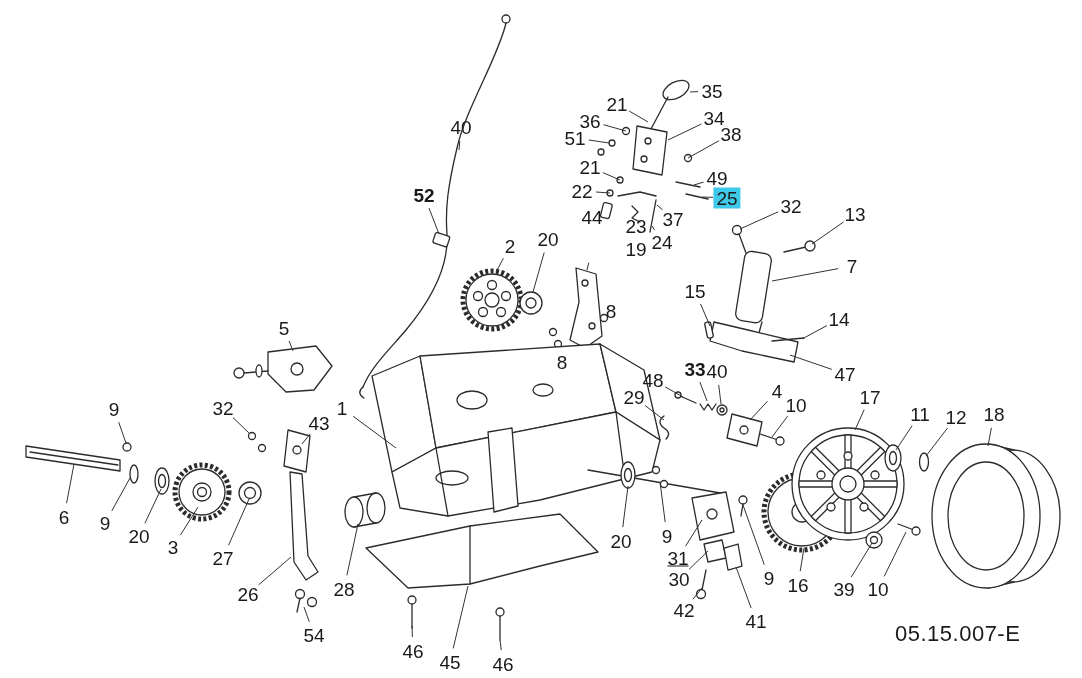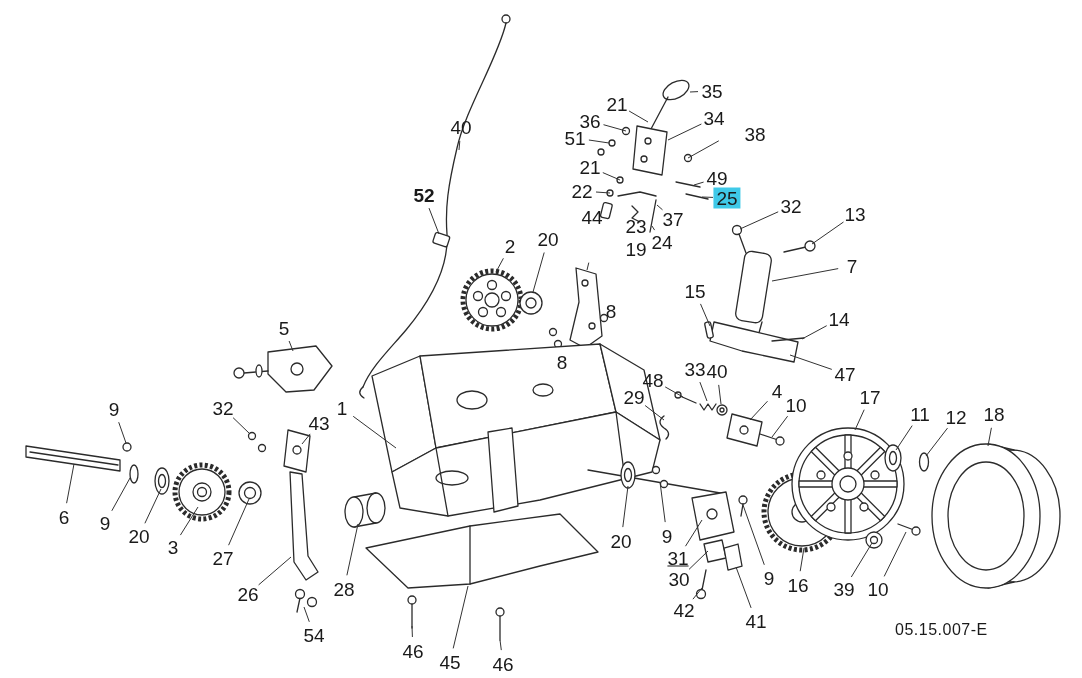--- a/index.html
+++ b/index.html
@@ -11,21 +11,21 @@
   .teeth{ stroke:#2b2b2b; stroke-width:5; fill:#ffffff; stroke-dasharray:3 2.4; }
   .leader { stroke:#333333; stroke-width:1; }
   .part-label {
     position:absolute; transform:translate(-50%,-50%);
     font-size:19px; line-height:1; color:#1a1a1a;
     padding:1px 3px; cursor:pointer; user-select:none;
   }
   .part-label.highlighted { background: var(--hl, #3FC9E8); }
   .drawing-code {
     position:absolute; left:895px; top:621px;
-    font-size:16px; color:#1a1a1a; letter-spacing:0.5px;
+    font-size:22px; color:#1a1a1a; letter-spacing:0.5px;
   }
 </style>
 </head>
 <body>
 
 <div class="canvas">
 
   <svg class="drawing" width="1082" height="678" viewBox="0 0 1082 678">
 
     <g>
@@ -295,21 +295,21 @@
         <line x1="751.1" y1="607.9" x2="736" y2="567" class="leader"></line>
       </g>
   </svg>
 
   <div id="labels">
       <div class="part-label" style="left: 712px; top: 91px;">35</div>
       <div class="part-label" style="left: 617px; top: 104px;">21</div>
       <div class="part-label" style="left: 590px; top: 121px;">36</div>
       <div class="part-label" style="left: 714px; top: 118px;">34</div>
       <div class="part-label" style="left: 575px; top: 138px;">51</div>
-      <div class="part-label" style="left: 731px; top: 134px; margin-left: 24px;">38</div>
+      <div class="part-label" style="left: 731px; top: 134px;">38</div>
       <div class="part-label" style="left: 590px; top: 167px;">21</div>
       <div class="part-label" style="left: 717px; top: 178px;">49</div>
       <div class="part-label" style="left: 582px; top: 191px;">22</div>
       <div class="part-label highlighted" style="left: 727px; top: 198px;">25</div>
       <div class="part-label" style="left: 791px; top: 206px;">32</div>
       <div class="part-label" style="left: 855px; top: 214px;">13</div>
       <div class="part-label" style="left: 592px; top: 217px;">44</div>
       <div class="part-label" style="left: 636px; top: 226px;">23</div>
       <div class="part-label" style="left: 673px; top: 219px;">37</div>
       <div class="part-label" style="left: 662px; top: 242px;">24</div>
@@ -317,21 +317,21 @@
       <div class="part-label" style="left: 461px; top: 127px;">40</div>
       <div class="part-label" style="left: 424px; top: 195px; font-weight: bold;">52</div>
       <div class="part-label" style="left: 510px; top: 246px;">2</div>
       <div class="part-label" style="left: 548px; top: 239px;">20</div>
       <div class="part-label" style="left: 592px; top: 249px; margin-left: 44px;">19</div>
       <div class="part-label" style="left: 611px; top: 311px;">8</div>
       <div class="part-label" style="left: 562px; top: 362px;">8</div>
       <div class="part-label" style="left: 695px; top: 291px;">15</div>
       <div class="part-label" style="left: 839px; top: 319px;">14</div>
       <div class="part-label" style="left: 284px; top: 328px;">5</div>
-      <div class="part-label" style="left: 695px; top: 369px;">33</div>
+      <div class="part-label" style="left: 695px; top: 369px; font-weight: bold;">33</div>
       <div class="part-label" style="left: 717px; top: 371px;">40</div>
       <div class="part-label" style="left: 845px; top: 374px;">47</div>
       <div class="part-label" style="left: 653px; top: 380px;">48</div>
       <div class="part-label" style="left: 634px; top: 397px;">29</div>
       <div class="part-label" style="left: 777px; top: 391px;">4</div>
       <div class="part-label" style="left: 796px; top: 405px;">10</div>
       <div class="part-label" style="left: 870px; top: 397px;">17</div>
       <div class="part-label" style="left: 920px; top: 414px;">11</div>
       <div class="part-label" style="left: 956px; top: 417px;">12</div>
       <div class="part-label" style="left: 994px; top: 414px;">18</div>

